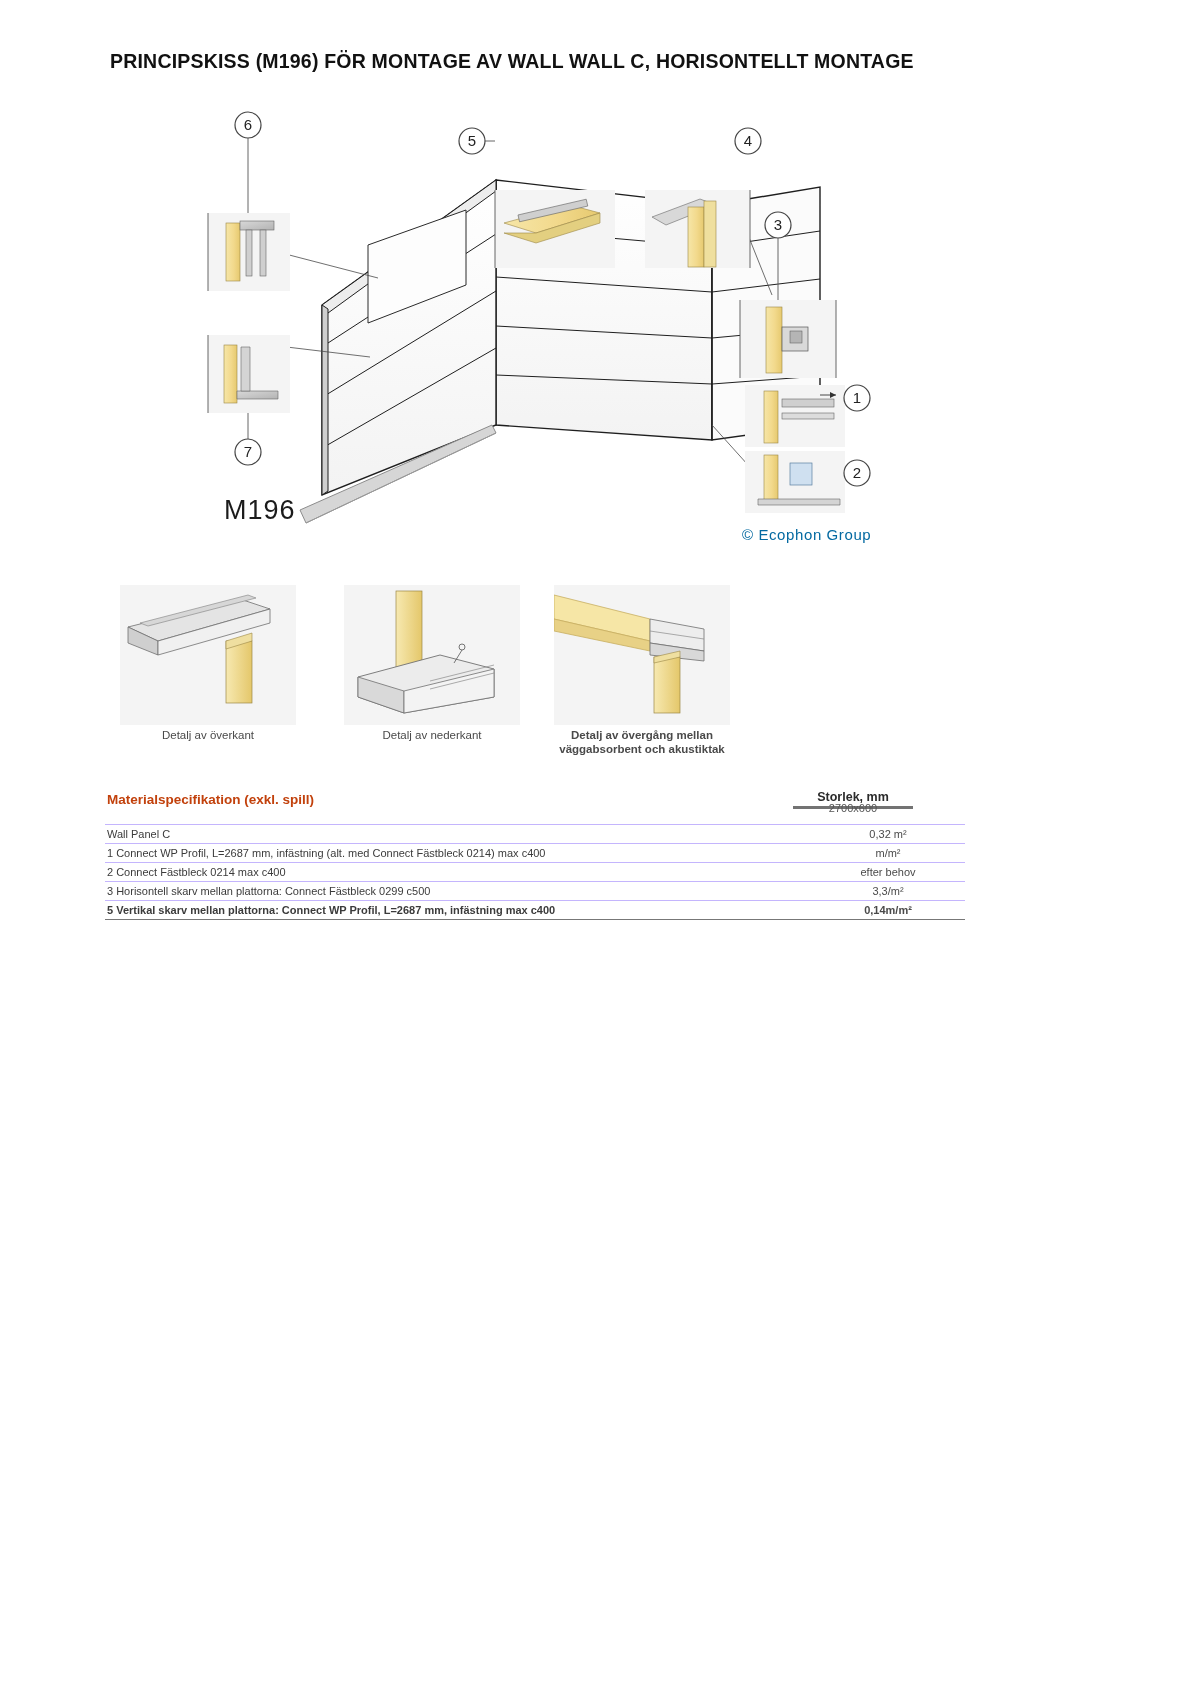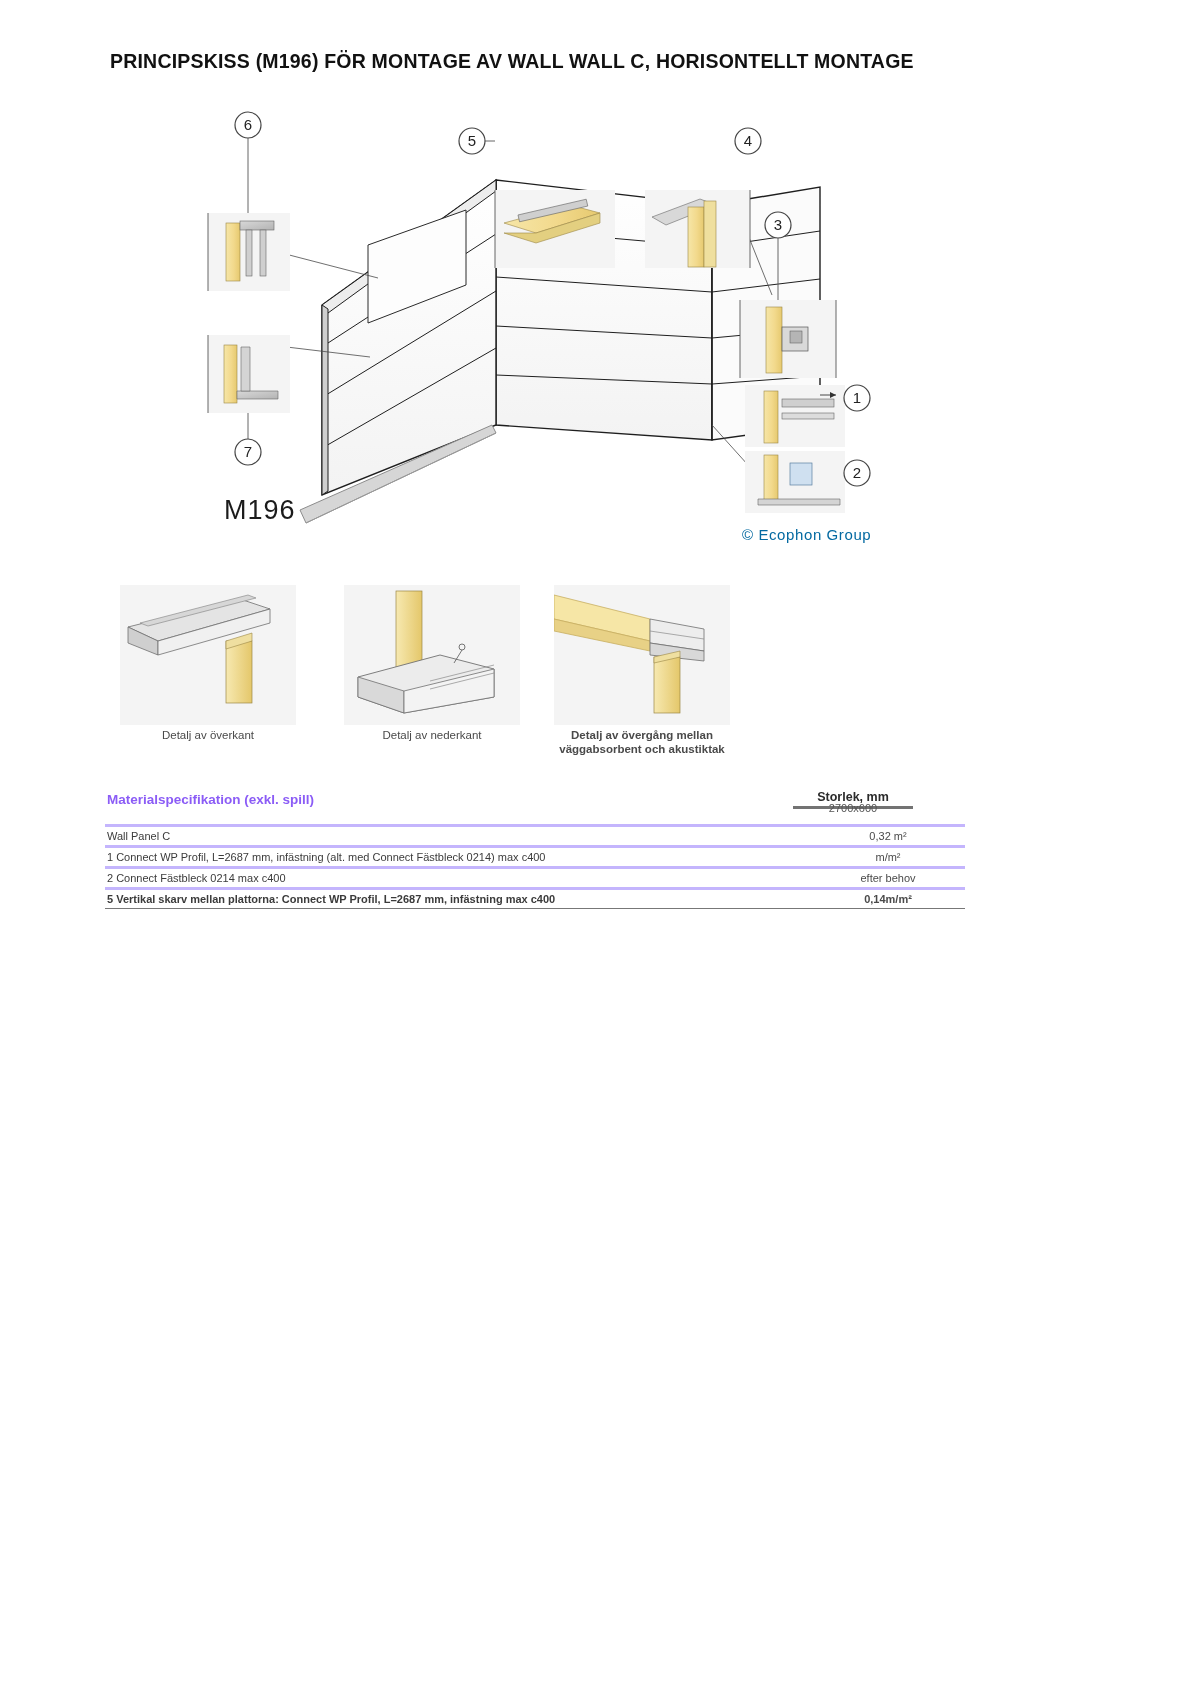--- a/index.html
+++ b/index.html
@@ -108,21 +108,21 @@
   .spec-head {
     position: relative;
     height: 34px;
   }
   .spec-title {
     position: absolute;
     left: 2px;
     top: 2px;
     font-size: 13.5px;
     font-weight: bold;
-    color: #8b5cf6;
+    color: #c2410c;
   }
   .spec-size-label {
     position: absolute;
     right: 52px;
     top: 0px;
     font-size: 12.5px;
     font-weight: bold;
     color: #2b2b2b;
     text-align: center;
     width: 120px;
@@ -141,21 +141,21 @@
     font-size: 11px;
     color: #555;
   }
   table.spec-table {
     width: 100%;
     border-collapse: collapse;
     font-size: 11px;
     color: #3b3b3b;
   }
   table.spec-table tr {
-    border-top: 3px solid #c4b5fd;
+    border-top: 1px solid #c4b5fd;
   }
   table.spec-table tr:last-child {
     border-bottom: 1px solid #777;
     font-weight: bold;
   }
   table.spec-table td {
     padding: 3px 2px 3px 2px;
     vertical-align: middle;
   }
   td.c-desc { text-align: left; }
@@ -397,20 +397,24 @@
         </tr>
         <tr>
           <td class="c-desc">1 Connect WP Profil, L=2687 mm, infästning (alt. med Connect Fästbleck 0214) max c400</td>
           <td class="c-size">m/m²</td>
         </tr>
         <tr>
           <td class="c-desc">2 Connect Fästbleck 0214 max c400</td>
           <td class="c-size">efter behov</td>
         </tr>
         <tr>
+          <td class="c-desc">3 Horisontell skarv mellan plattorna: Connect Fästbleck 0299 c500</td>
+          <td class="c-size">3,3/m²</td>
+        </tr>
+        <tr>
           <td class="c-desc">5 Vertikal skarv mellan plattorna: Connect WP Profil, L=2687 mm, infästning max c400</td>
           <td class="c-size">0,14m/m²</td>
         </tr>
       </tbody>
     </table>
   </div>
 
 </div>
 
 </body></html>

